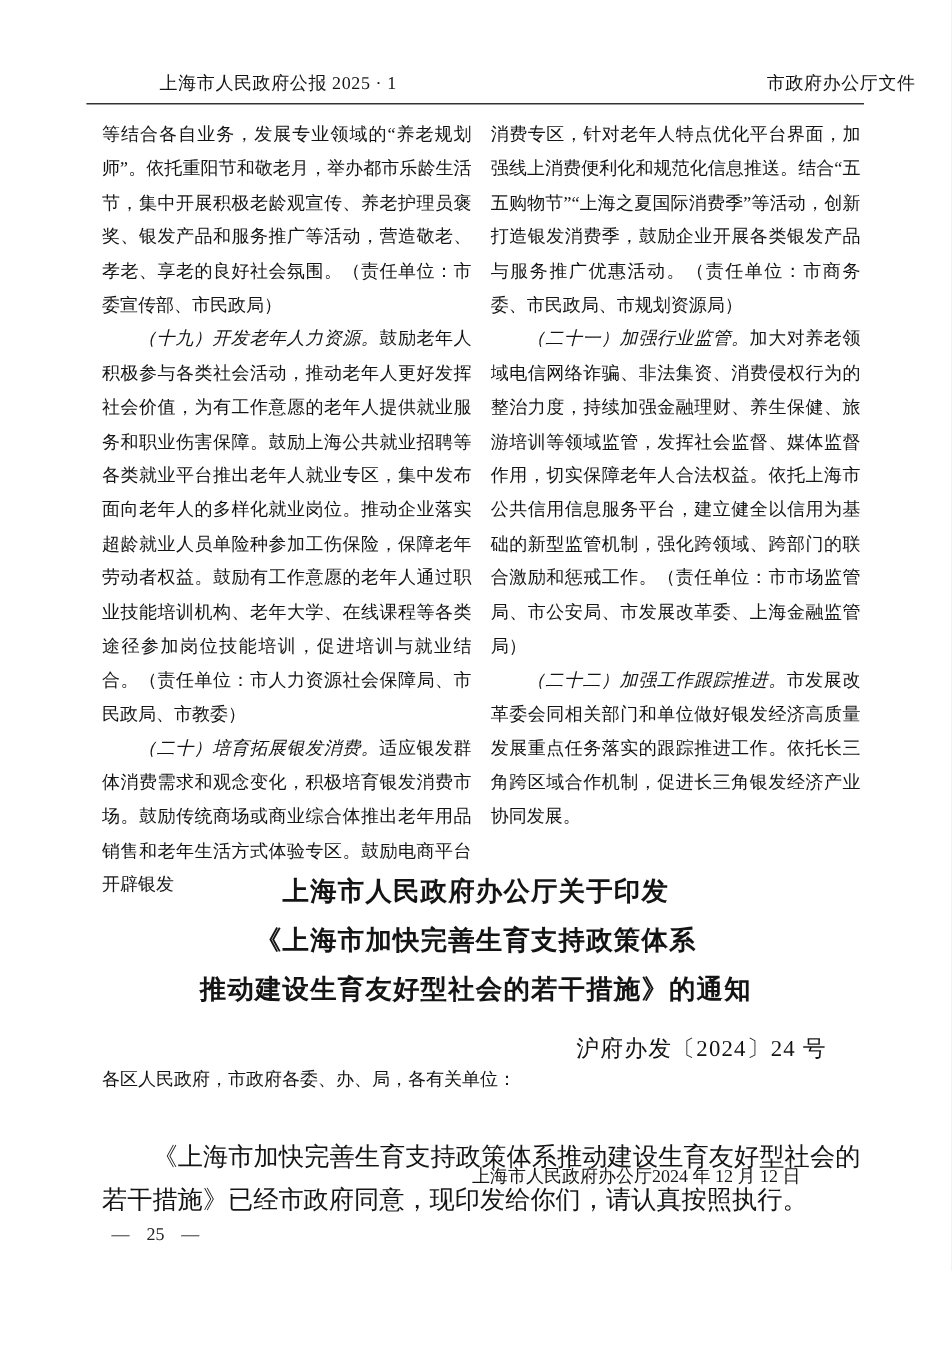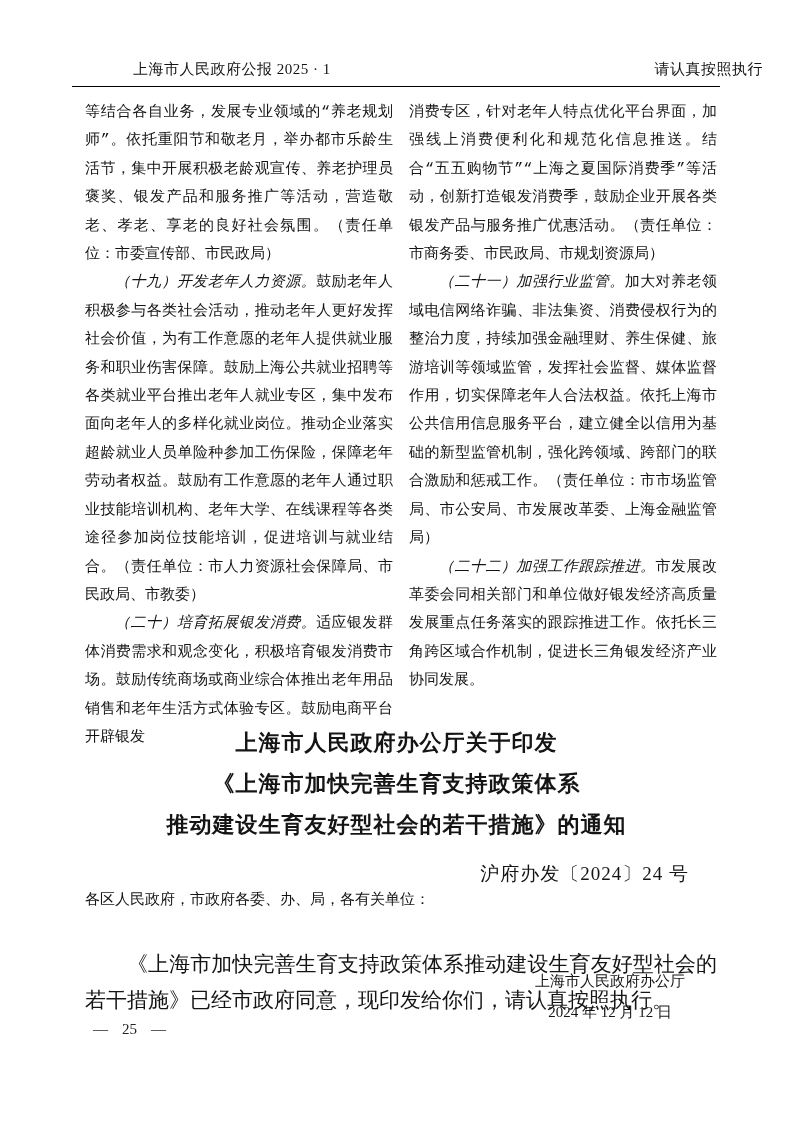--- a/index.html
+++ b/index.html
@@ -14,21 +14,21 @@
     display:flex; justify-content:space-between;
     font-size:15px; letter-spacing:0.5px;margin-left:48px;
   }
   .header-rule {
     position:absolute; left:72px; top:86px; width:648px;
     border-top:1.6px solid #000;
   }
   
   .columns {
     position:absolute; left:85px; top:99px; width:632px;
-    display:flex; gap:16px;font-family:Liberation Mono, monospace;
+    display:flex; gap:16px;
   }
   .col {
     width:310px; font-size:15px; line-height:28.4px;
     text-align:justify; text-justify:inter-ideograph;
   }
   .col p { margin:0; }
   .col p.indent { text-indent:2em; }
   .lead { font-style:italic; }
   
   .notice-title {
@@ -42,37 +42,37 @@
   }
   .salutation {
     position:absolute; left:85px; top:890px; font-size:15px;text-align:right;
   }
   .notice-body {
     position:absolute; left:85px; top:946px; width:632px;
     font-size:21px; line-height:36px; text-indent:2em;
     text-align:justify; text-justify:inter-ideograph;
   }
   .signature-block {
-    position:absolute; right:108px; top:966px;
-    display:flex; flex-direction:column; align-items:center;
+    position:absolute; right:126px; top:966px;
+    display:flex; flex-direction:row; align-items:center;
     font-size:15px; line-height:31px;
   }
   .footer {
     position:absolute; left:93px; top:1021px; font-size:15px; color:#222;
   }
   .footer .num { margin:0 14px; }
 </style>
 </head>
 <body>
 
 <div class="page">
 
   <div class="header">
     <span>上海市人民政府公报 2025 · 1</span>
-    <span>请认真按照执行</span>
+    <span>市政府办公厅文件</span>
   </div>
   <div class="header-rule"></div>
 
   <div class="columns">
     <div class="col">
       <p><span>等结合各自业务，发展专业领域的“养老规划师”。依托重阳节和敬老月，举办都市乐龄生活节，集中开展积极老龄观宣传、养老护理员褒奖、银发产品和服务推广等活动，营造敬老、孝老、享老的良好社会氛围。（责任单位：市委宣传部、市民政局）</span></p>
       <p class="indent"><span class="lead">（十九）开发老年人力资源。</span><span>鼓励老年人积极参与各类社会活动，推动老年人更好发挥社会价值，为有工作意愿的老年人提供就业服务和职业伤害保障。鼓励上海公共就业招聘等各类就业平台推出老年人就业专区，集中发布面向老年人的多样化就业岗位。推动企业落实超龄就业人员单险种参加工伤保险，保障老年劳动者权益。鼓励有工作意愿的老年人通过职业技能培训机构、老年大学、在线课程等各类途径参加岗位技能培训，促进培训与就业结合。（责任单位：市人力资源社会保障局、市民政局、市教委）</span></p>
       <p class="indent"><span class="lead">（二十）培育拓展银发消费。</span><span>适应银发群体消费需求和观念变化，积极培育银发消费市场。鼓励传统商场或商业综合体推出老年用品销售和老年生活方式体验专区。鼓励电商平台开辟银发</span></p>
     </div>
     <div class="col">

